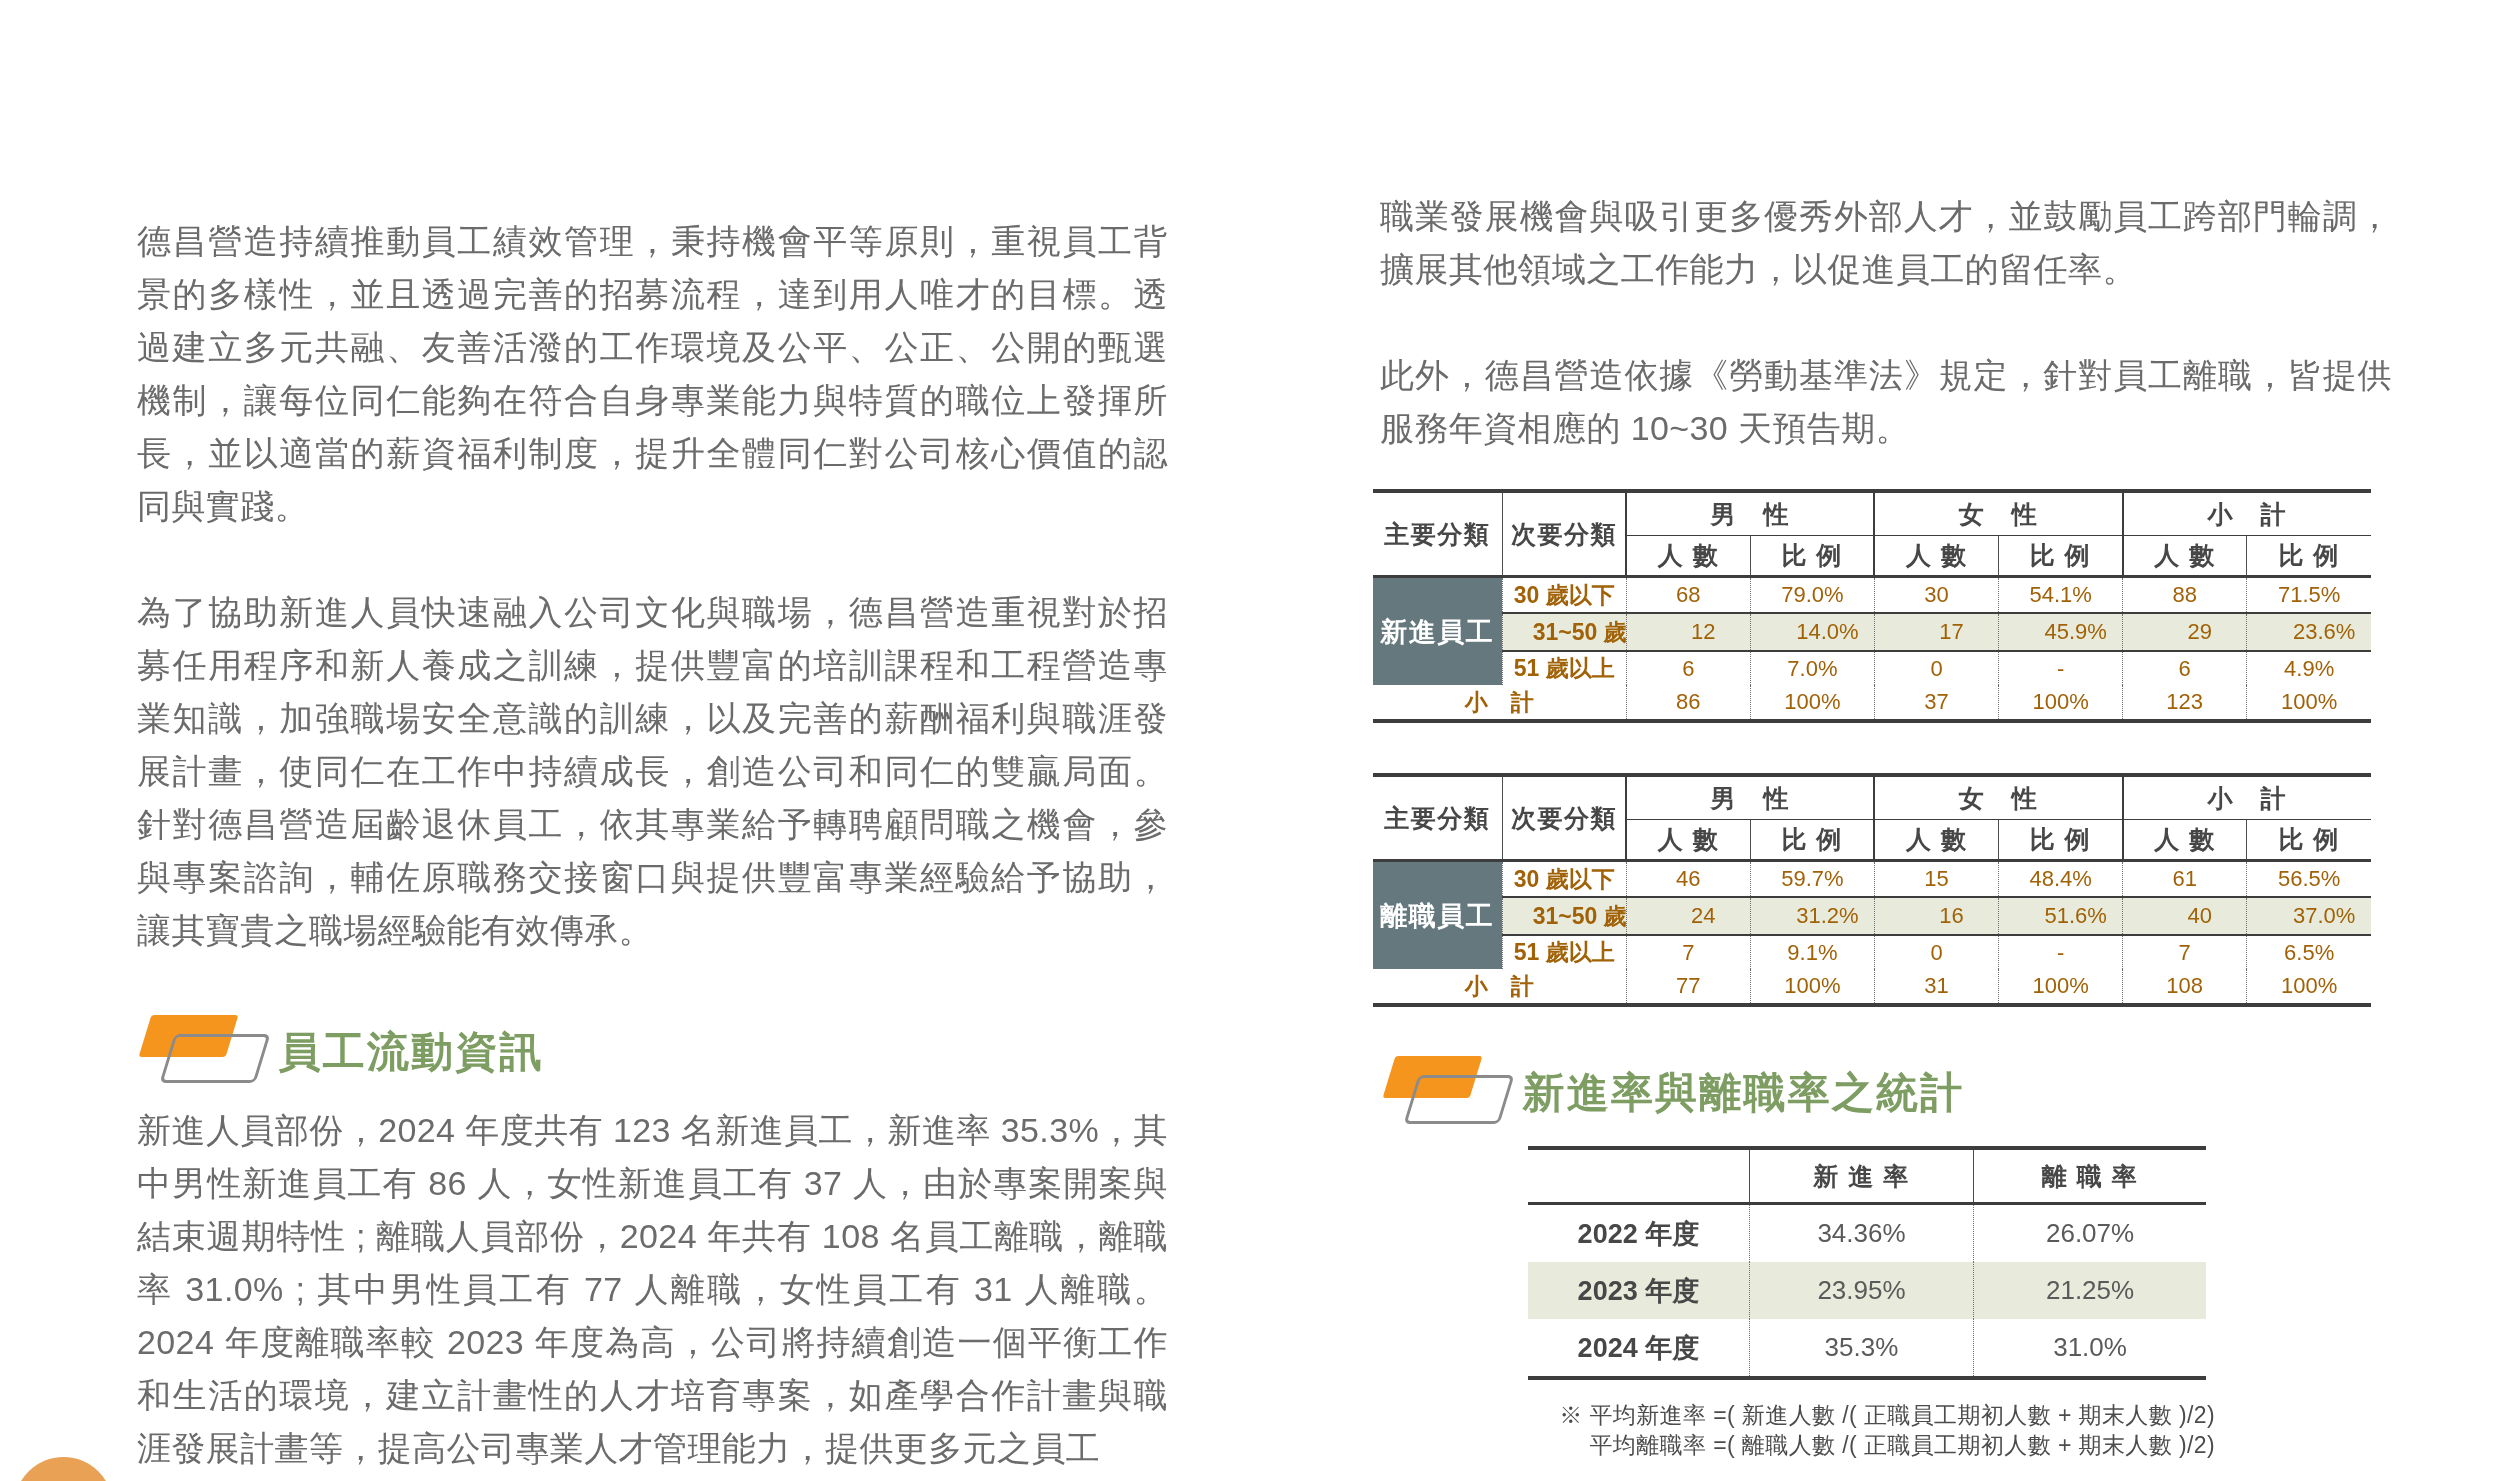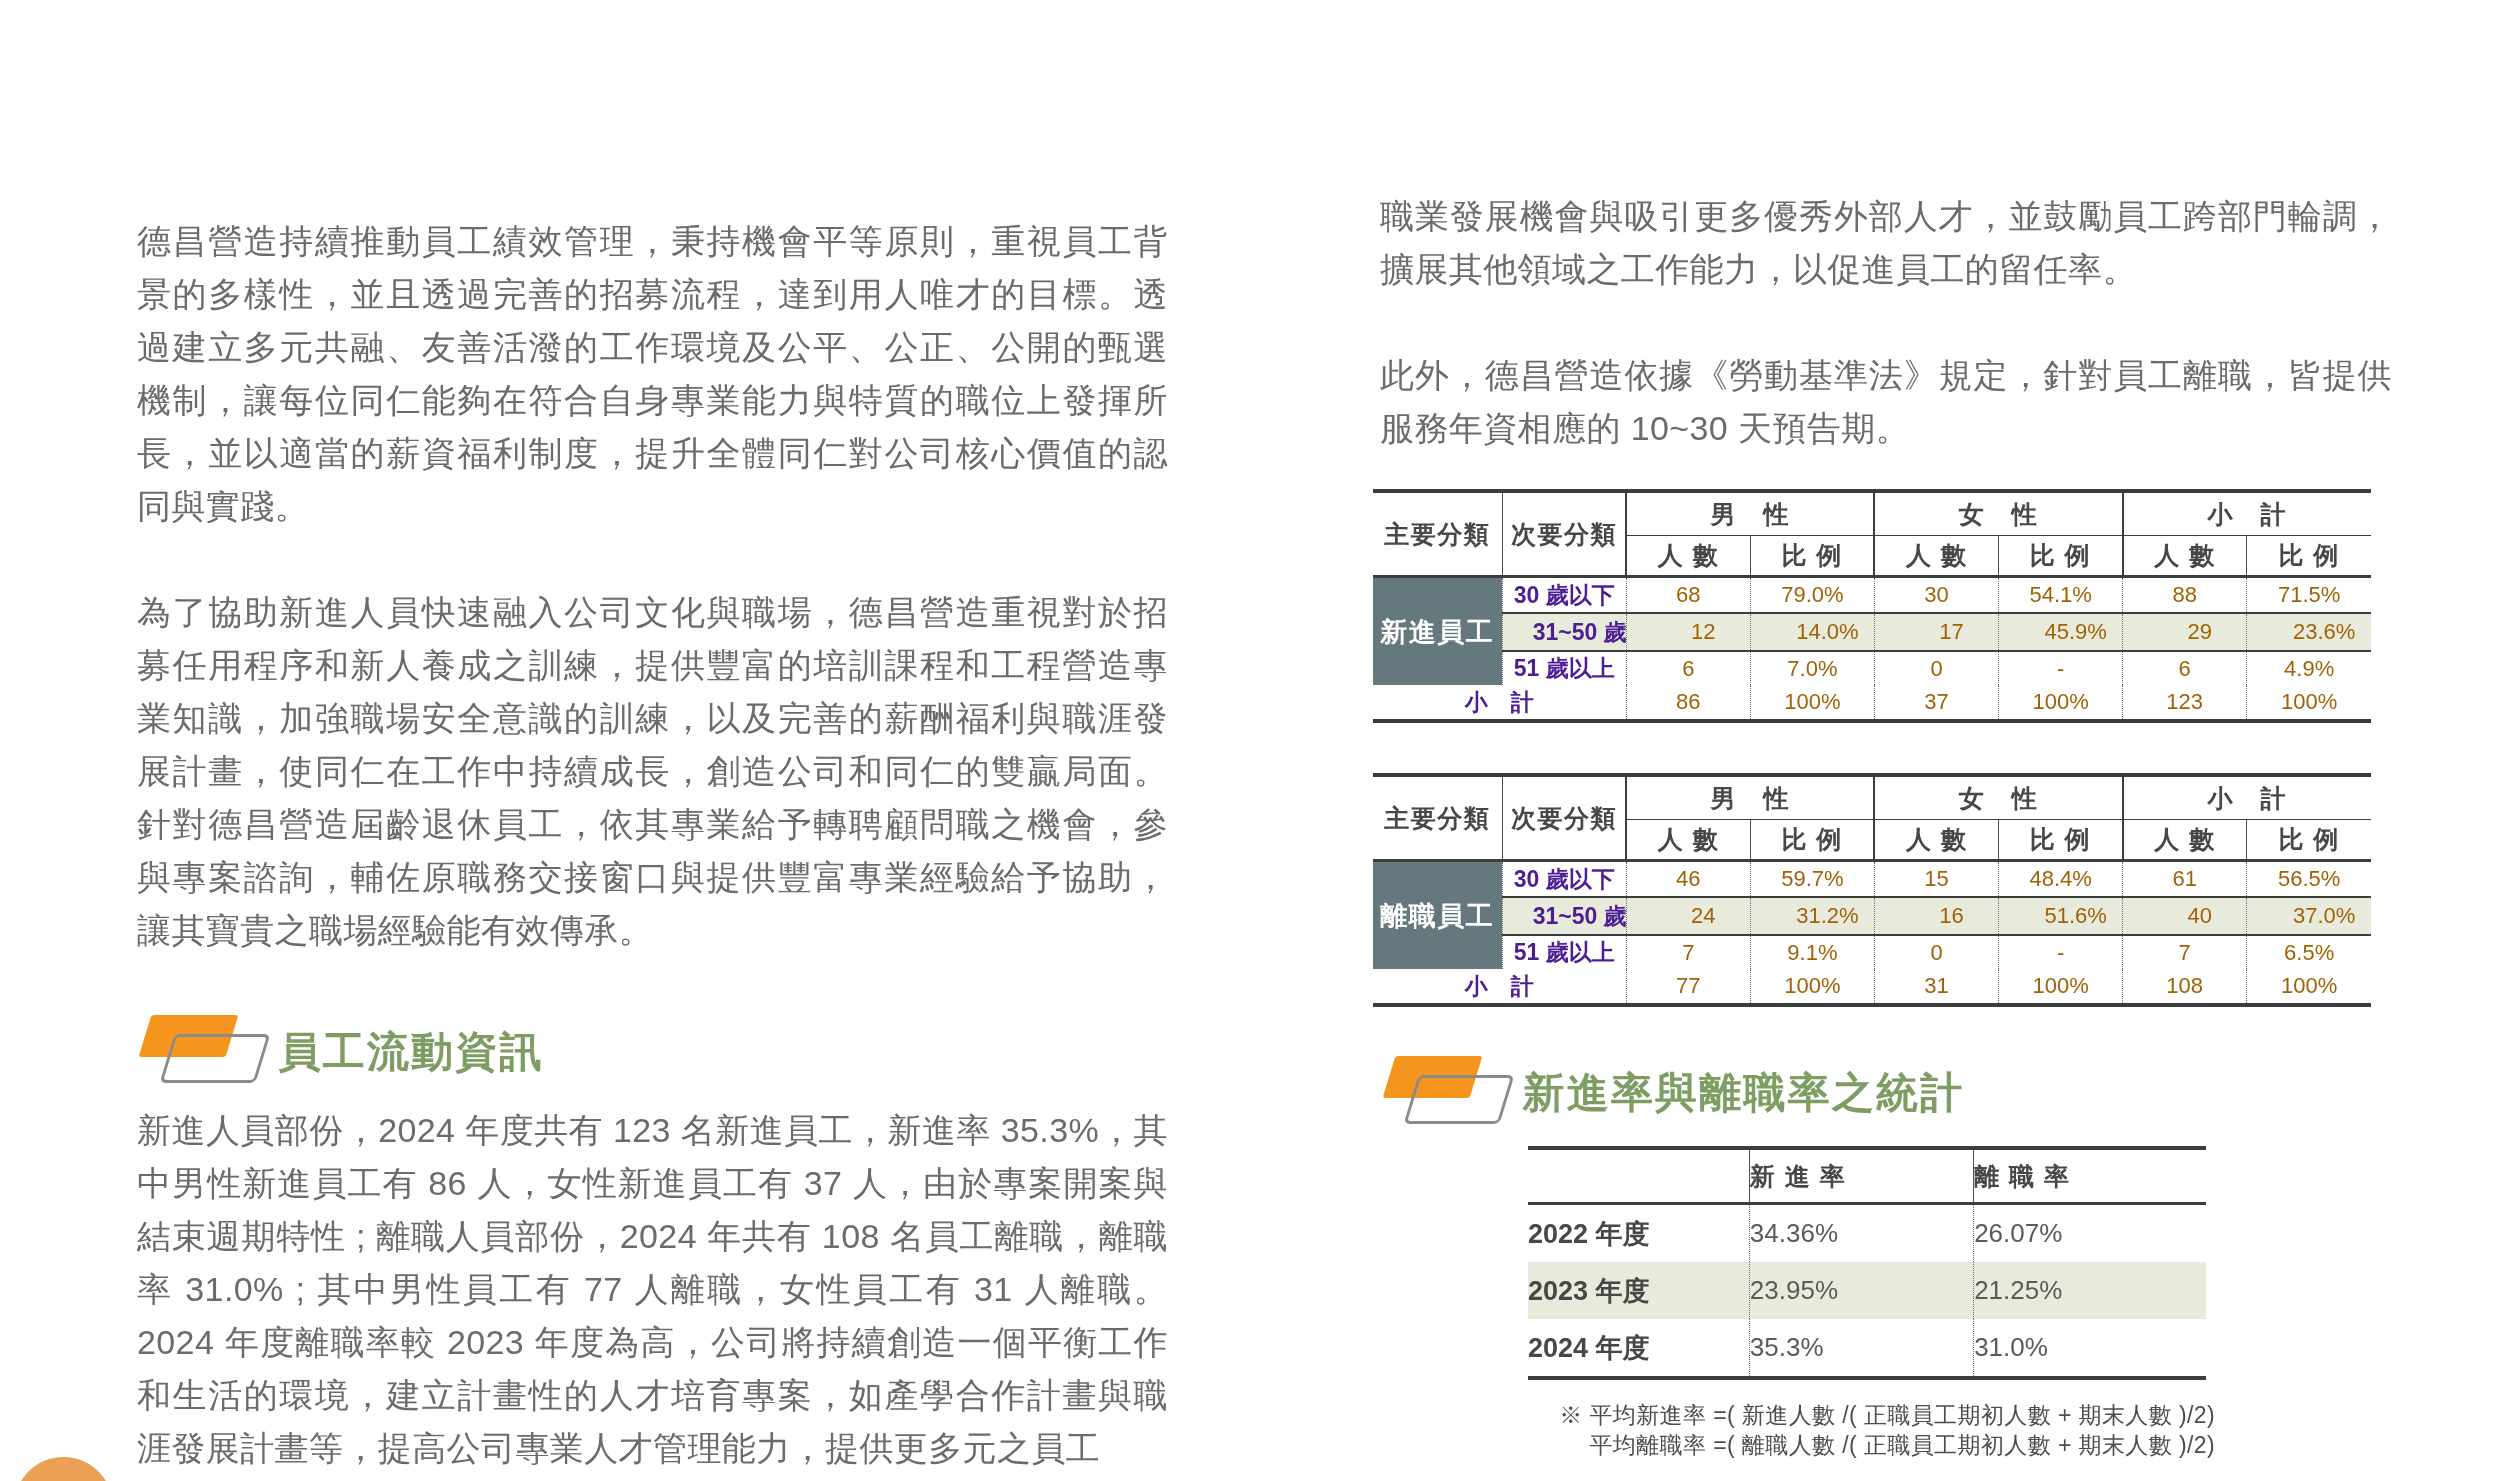--- a/index.html
+++ b/index.html
@@ -38,36 +38,36 @@
   
   .dtable{
     position:absolute;left:1373px;width:998px;border-collapse:collapse;table-layout:fixed;
     border-top:4.5px solid #3d3d3d;border-bottom:4.5px solid #3d3d3d;
   }
   .dtable td{text-align:center;vertical-align:middle;padding:0;}
   .t1{top:489px;} .t2{top:773px;}
   .h1 td{height:42px;} .h2 td{height:39px;}
   .r1 td{height:34px;} .r2 td{height:36px;padding-left:30px;} .r3 td{height:33px;} .rs td{height:34px;}
   .thead-txt{font-weight:700;font-size:25px;color:#474747;letter-spacing:1.5px;white-space:nowrap;}
-  .age{font-weight:700;font-size:23px;color:#4c1d95;white-space:nowrap;}
+  .age{font-weight:700;font-size:23px;color:#a16207;white-space:nowrap;}
   .num{font-size:22px;color:#a16207;font-stretch:condensed;white-space:nowrap;}
   .cat{background:#65787e;color:#ffffff;font-weight:700;font-size:27px;letter-spacing:1.5px;}
   .hl{background:#e8ebdb;}
   .vs2{border-right:1.5px solid #4f4f4f;}
   .vs3{border-right:2.2px solid #3d3d3d;}
   .vd{border-right:1.5px dotted #6e6e6e;}
   .hb2{border-bottom:1.5px solid #3d3d3d;}
   .hb4{border-bottom:3px solid #3d3d3d;}
   .hb3{border-bottom:2.2px solid #3d3d3d;}
   
   .rtable{
     position:absolute;left:1528px;top:1146px;width:678px;border-collapse:collapse;table-layout:fixed;
     border-top:4.5px solid #3d3d3d;border-bottom:4.5px solid #3d3d3d;
   }
-  .rtable td{text-align:left;vertical-align:middle;padding:0;margin-left:32px;}
+  .rtable td{text-align:center;vertical-align:middle;padding:0;margin-left:32px;}
   .rh td{height:52px;}
   .rr td{height:57px;}
   .year{font-weight:700;font-size:27px;color:#474747;white-space:nowrap;}
   .rnum{font-size:26px;color:#5a5a5a;white-space:nowrap;}
   
   .footnote{
     position:absolute;left:1528px;width:679px;margin:8px;text-align:right;
     font-size:23px;color:#4c4c4c;letter-spacing:0.4px;white-space:nowrap;
   }
   .fn1{top:1392px;} .fn2{top:1422px;}

